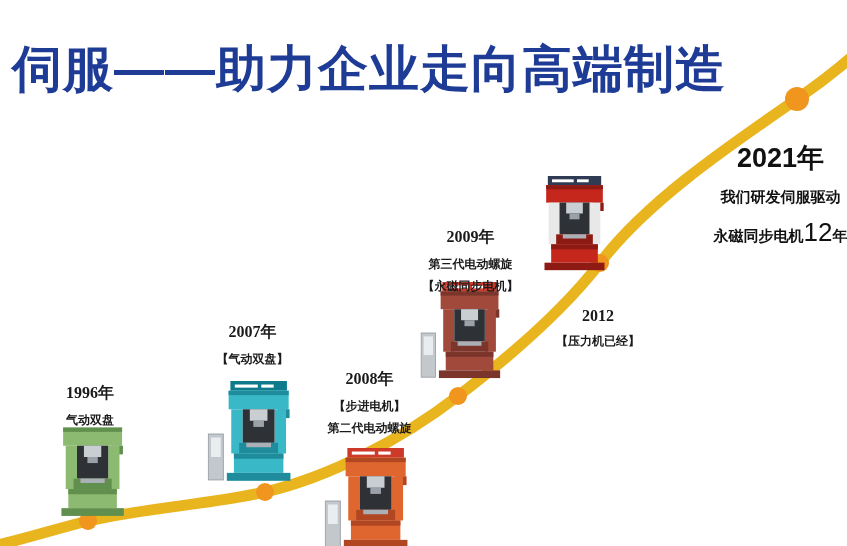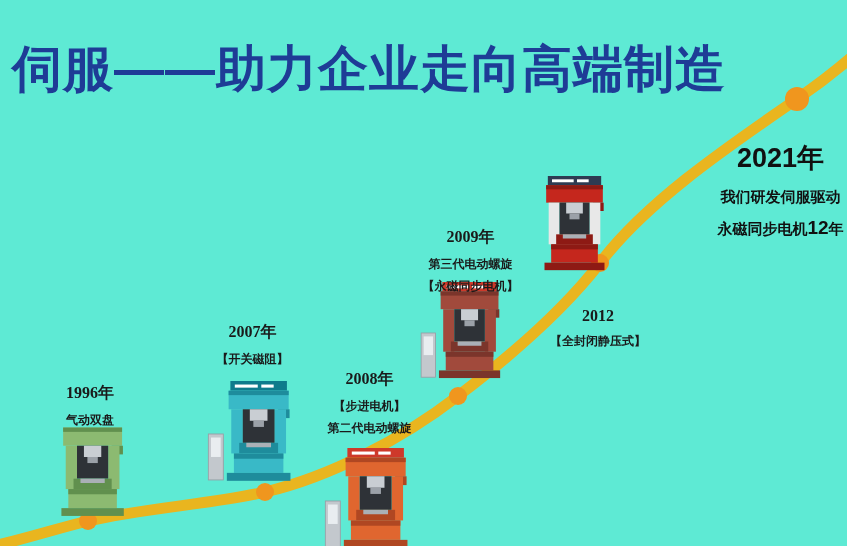--- a/index.html
+++ b/index.html
@@ -1,38 +1,38 @@
 <!DOCTYPE html>
 <html><head>
 <meta charset="utf-8">
 <style>
   html,body{margin:0;padding:0;}
   body{font-family:"Liberation Sans","DejaVu Sans",sans-serif;background:#e9e9ea;}
   .stage{
     position:relative;width:847px;height:546px;margin:0 auto;
-    background:#5eead4;overflow:hidden;
+    background:#ffffff;overflow:hidden;
   }
   .curve-svg{position:absolute;left:0;top:0;width:847px;height:546px;z-index:1;}
   .title{
     position:absolute;left:12px;top:36px;z-index:3;margin:0;
     font-size:50px;font-weight:800;color:#1e3c96;letter-spacing:1px;white-space:nowrap;
   }
   .ms{position:absolute;z-index:3;text-align:center;color:#1a1a1a;font-weight:bold;}
   .ms .yr{font-size:16px;margin-bottom:5px;font-family:Liberation Serif, serif;}
   .ms .ln{font-size:12px;line-height:22px;}
   .ms1996{left:35px;top:383px;width:110px;}
   .ms2007{left:175px;top:322px;width:155px;}
   .ms2008{left:292px;top:369px;width:155px;}
   .ms2009{left:383px;top:227px;width:175px;}
   .ms2012{left:518px;top:307px;width:160px;}
   .endpoint{position:absolute;left:693px;top:140px;width:175px;z-index:3;text-align:center;color:#111;}
   .endpoint .yr{font-size:27px;font-weight:bold;margin-bottom:12px;}
   .endpoint .l1{font-size:15px;font-weight:bold;margin-bottom:10px;}
   .endpoint .l2{font-size:15px;font-weight:bold;}
-  .endpoint .big{font-size:19px;font-weight:bold;}
+  .endpoint .big{font-size:26px;font-weight:normal;}
   .machine{position:absolute;z-index:2;}
   .m1{left:40px;top:418px;width:100px;height:104px;}
   .m2{left:205px;top:381px;width:102px;height:106px;}
   .m3{left:322px;top:448px;width:102px;height:106px;}
   .m4{left:418px;top:282px;width:98px;height:102px;}
   .m5{left:524px;top:176px;width:96px;height:100px;}
   .defs-holder{position:absolute;width:0;height:0;overflow:hidden;}
 </style>
 </head>
 <body>
@@ -97,38 +97,38 @@
       <use href="#press"></use>
     </svg>
 
   <div class="ms ms1996">
     <div class="yr">1996年</div>
     <div class="ln">气动双盘</div>
   </div>
 
   <div class="ms ms2007">
     <div class="yr">2007年</div>
-    <div class="ln">【开关磁阻】</div>
+    <div class="ln">【气动双盘】</div>
   </div>
 
   <div class="ms ms2008">
     <div class="yr">2008年</div>
     <div class="ln">【步进电机】</div>
     <div class="ln">第二代电动螺旋</div>
   </div>
 
   <div class="ms ms2009">
     <div class="yr">2009年</div>
     <div class="ln">第三代电动螺旋</div>
     <div class="ln">【永磁同步电机】</div>
   </div>
 
   <div class="ms ms2012">
     <div class="yr">2012</div>
-    <div class="ln">【全封闭静压式】</div>
+    <div class="ln">【压力机已经】</div>
   </div>
 
   <div class="endpoint">
     <div class="yr">2021年</div>
     <div class="l1">我们研发伺服驱动</div>
     <div class="l2"><span>永磁同步电机</span><span class="big">12</span><span>年</span></div>
   </div>
 
 </div>
 

